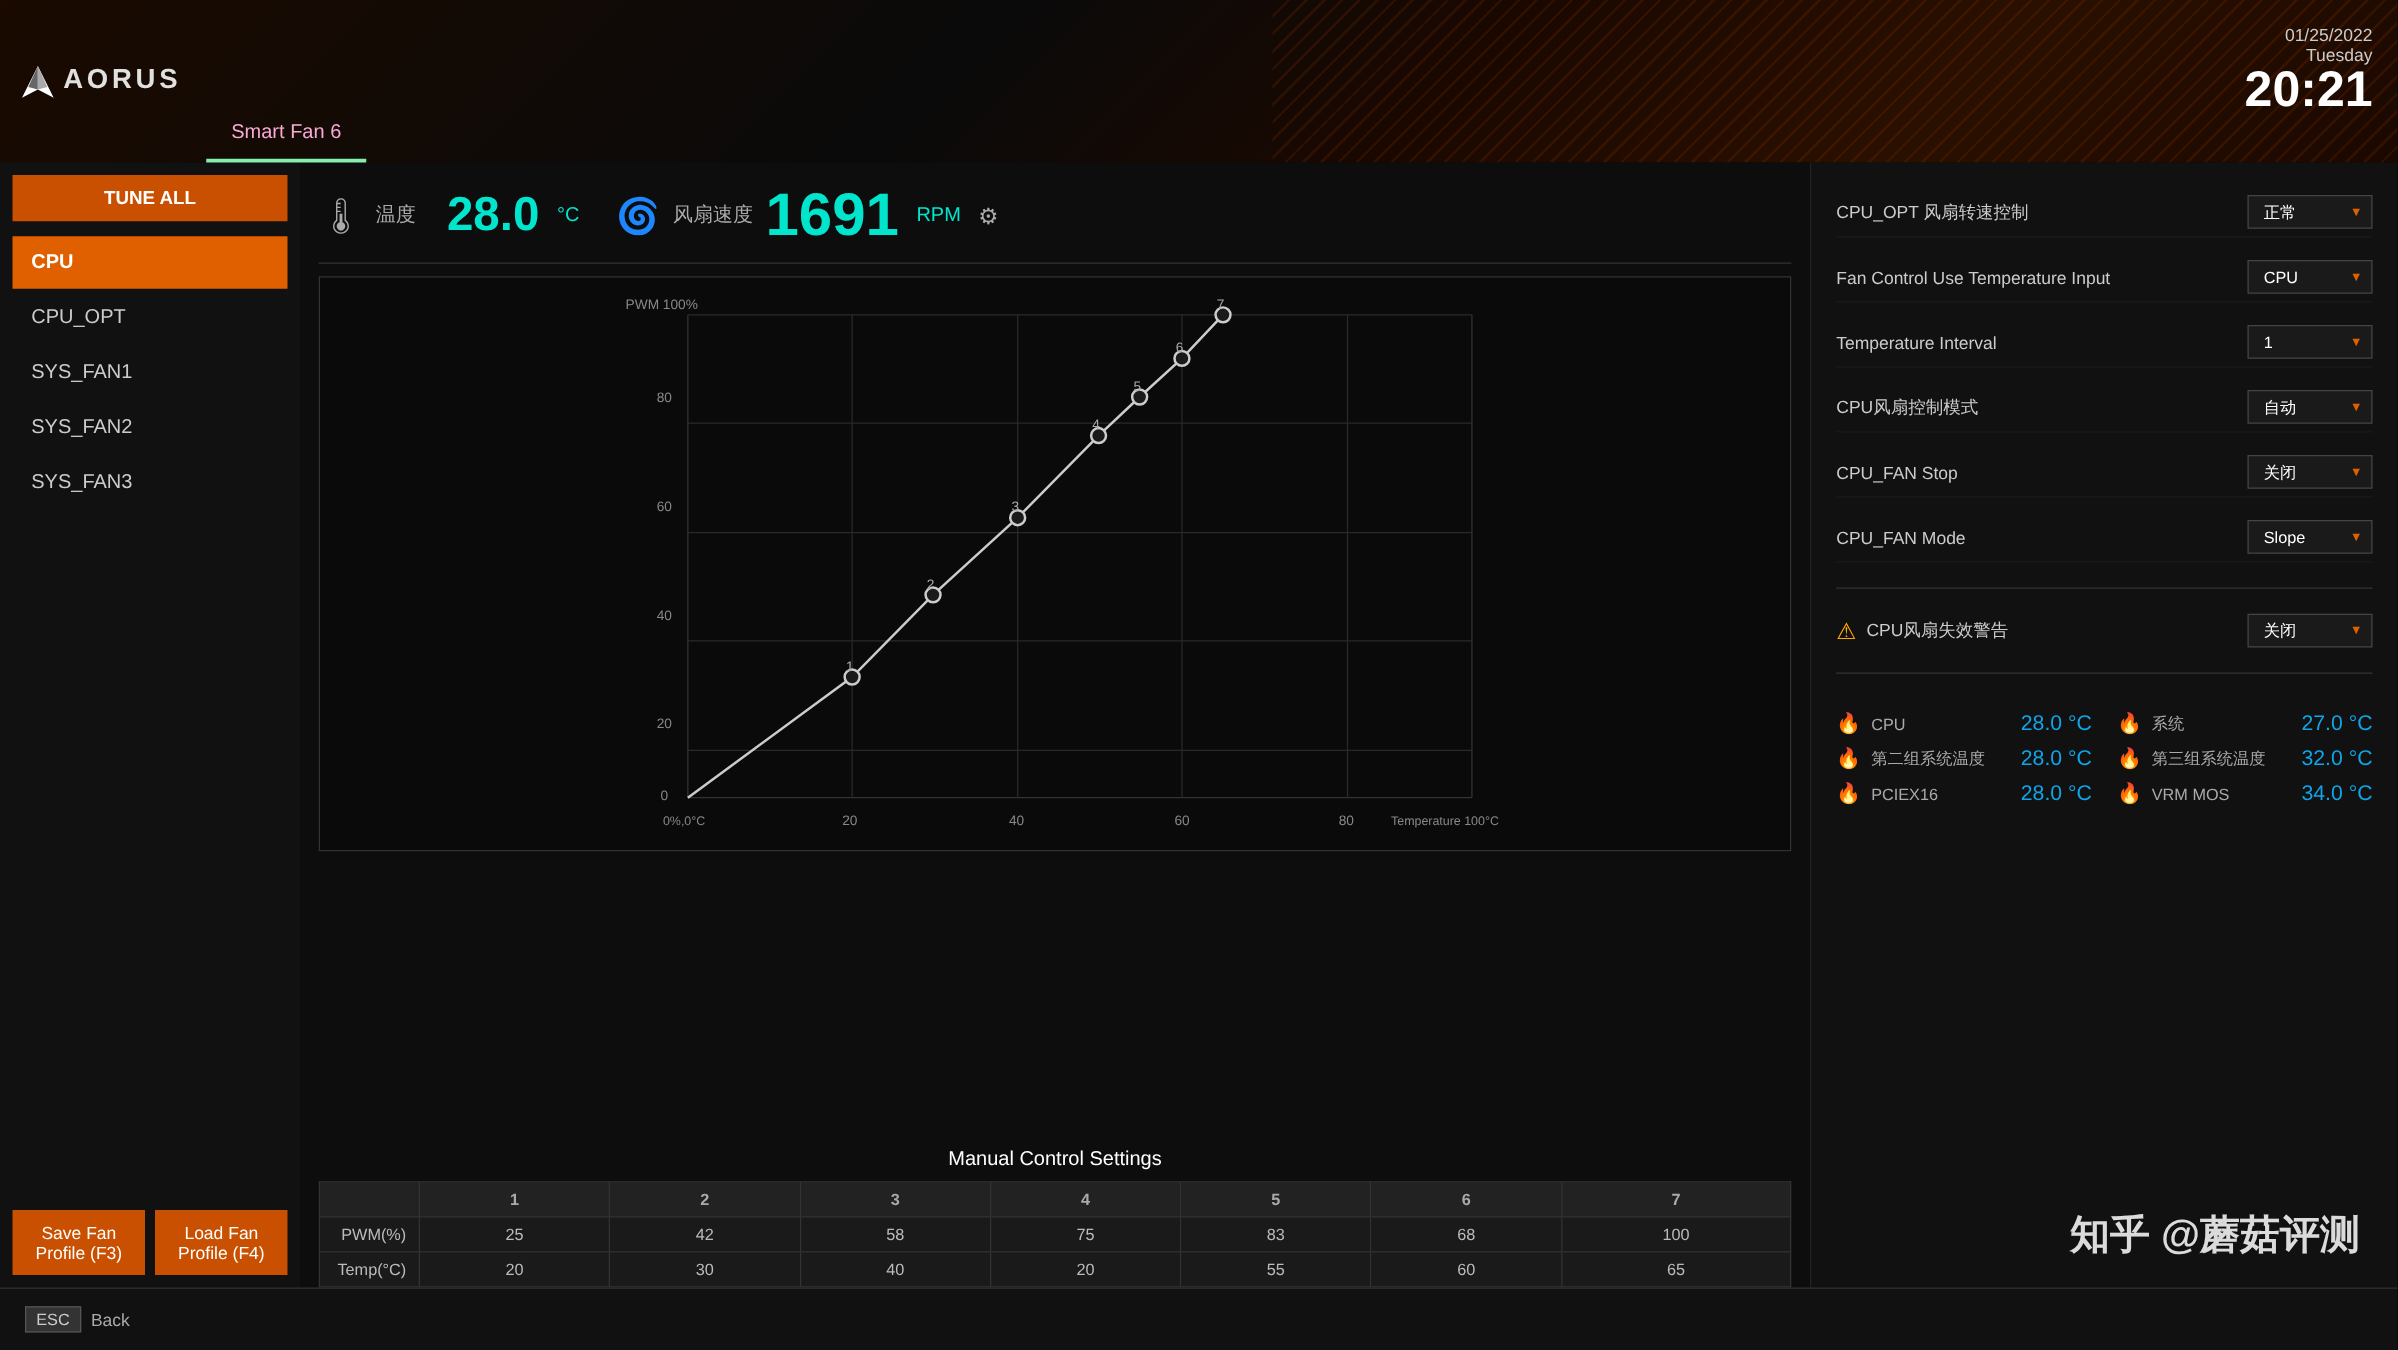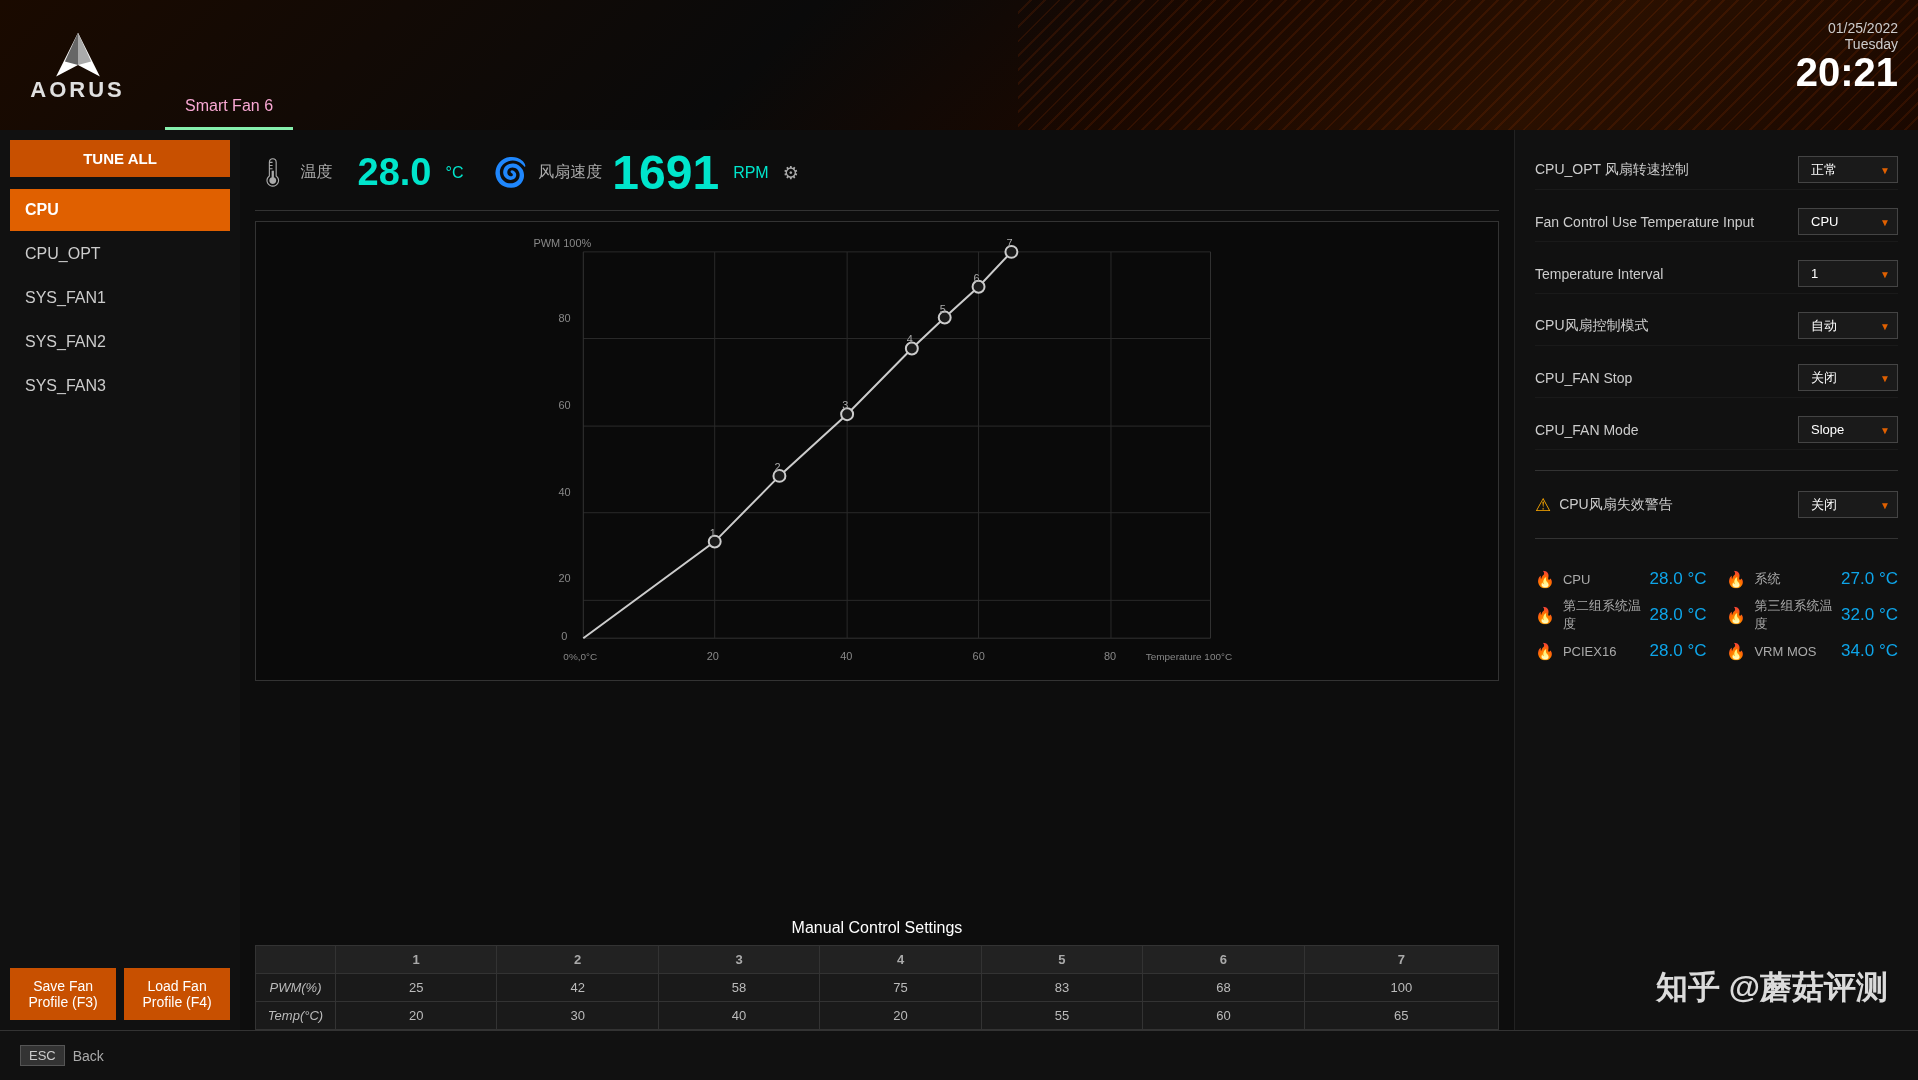--- a/index.html
+++ b/index.html
@@ -40,21 +40,21 @@
       position: absolute;
       top: 0; left: 0; right: 0;
       height: 130px;
       z-index: 10;
       display: flex;
       align-items: center;
     }
 
     .logo-area {
       display: flex;
-      flex-direction: column;
+      flex-direction: row;
       align-items: center;
       width: 155px;
       padding: 10px;
     }
 
     .logo-bird {
       width: 70px;
       height: 55px;
     }
 
@@ -261,28 +261,27 @@
     .control-table td {
       background: #1a1a1a;
       color: #bbb;
       padding: 6px 10px;
       text-align: center;
       font-size: 13px;
       border: 1px solid #333;
     }
 
     .control-table td:first-child, .control-table th:first-child {
-      text-align: center;
+      text-align: right;
       width: 80px;
-      font-style: italic;
     }
 
     
     .right-panel {
-      width: 404px;
+      width: 470px;
       background: #111;
       padding: 20px;
       display: flex;
       flex-direction: column;
       gap: 12px;
       flex-shrink: 0;
       border-left: 1px solid #222;
       overflow-y: auto;
     }
 

